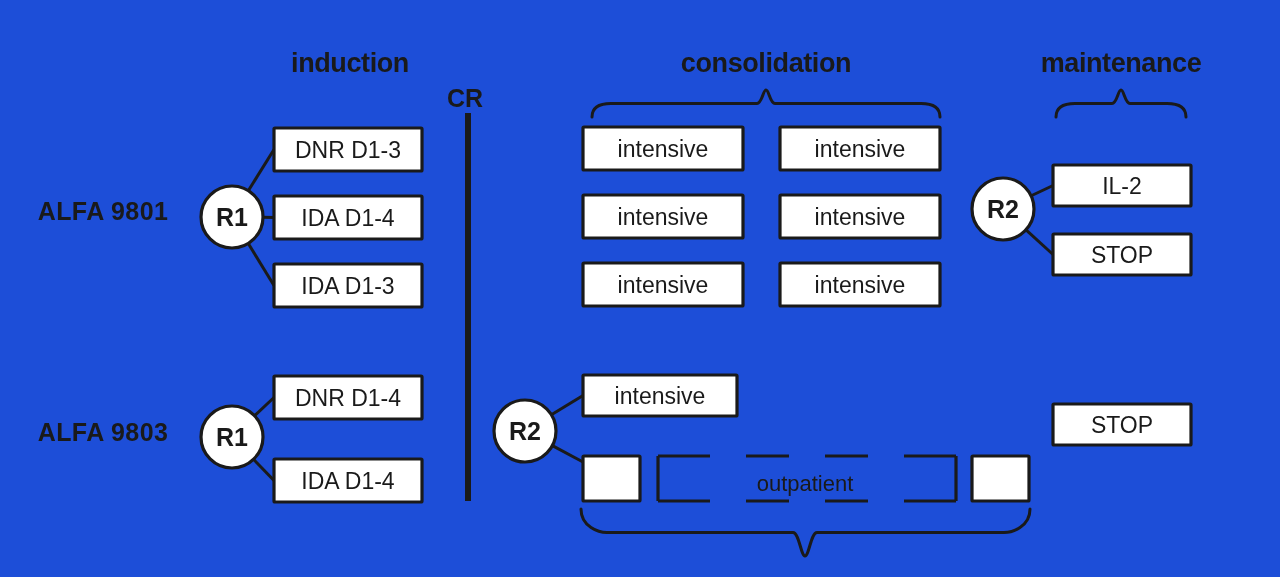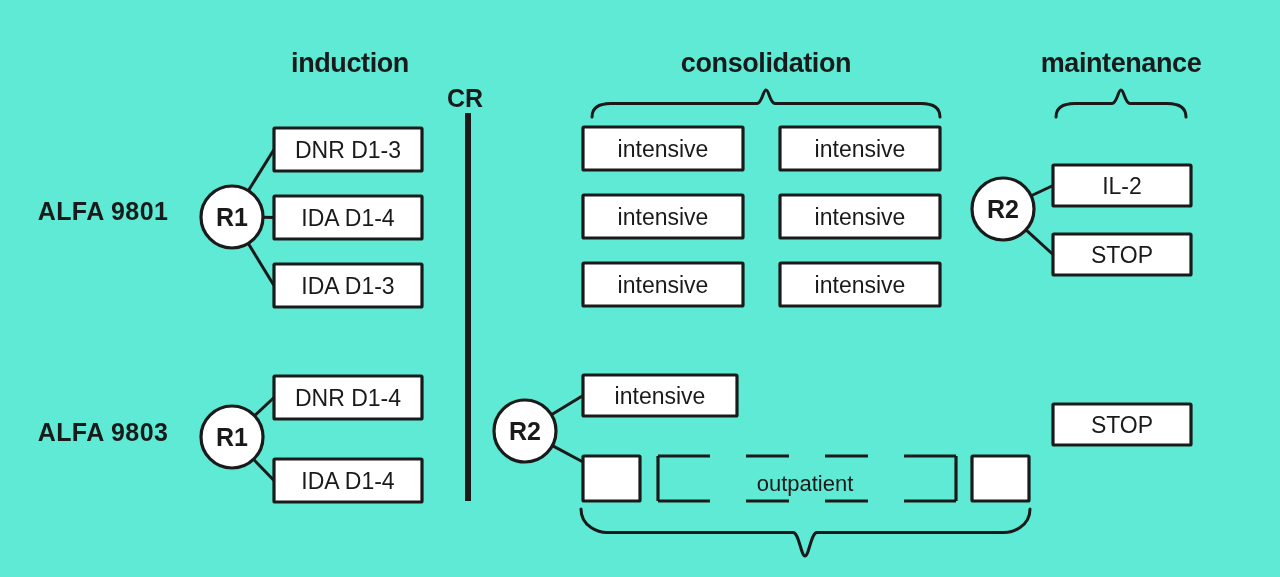--- a/index.html
+++ b/index.html
@@ -10,21 +10,21 @@
   body {
     width: 1280px;
     height: 577px;
     overflow: hidden;
     font-family: "Liberation Sans", sans-serif;
   }
   #diagram-root {
     position: relative;
     width: 1280px;
     height: 577px;
-    background: #5eead4;
+    background: #1d4ed8;
   }
   svg.layer {
     position: absolute;
     top: 0;
     left: 0;
     width: 1280px;
     height: 577px;
   }
   .box-rect {
     fill: #ffffff;

